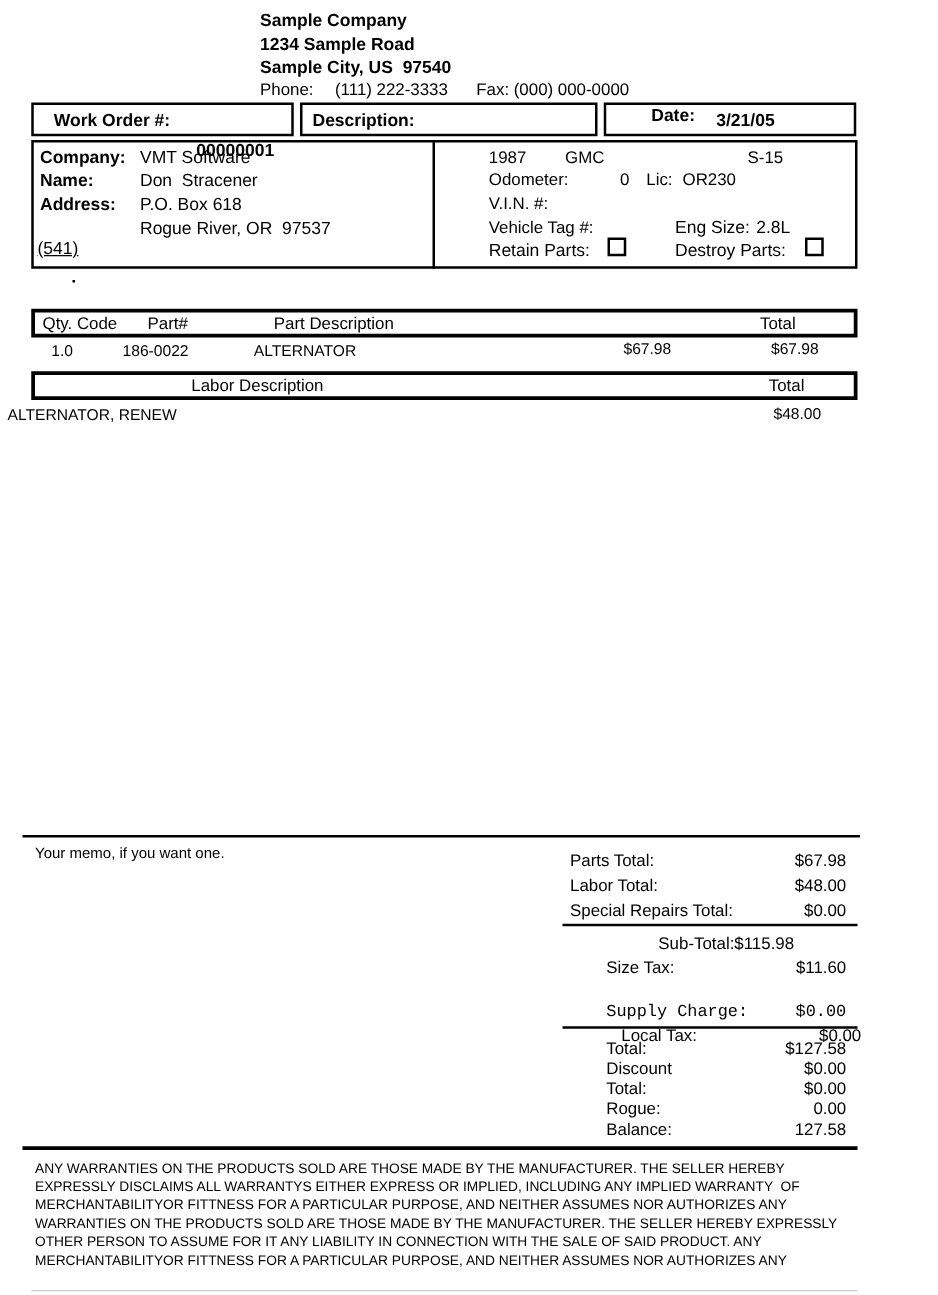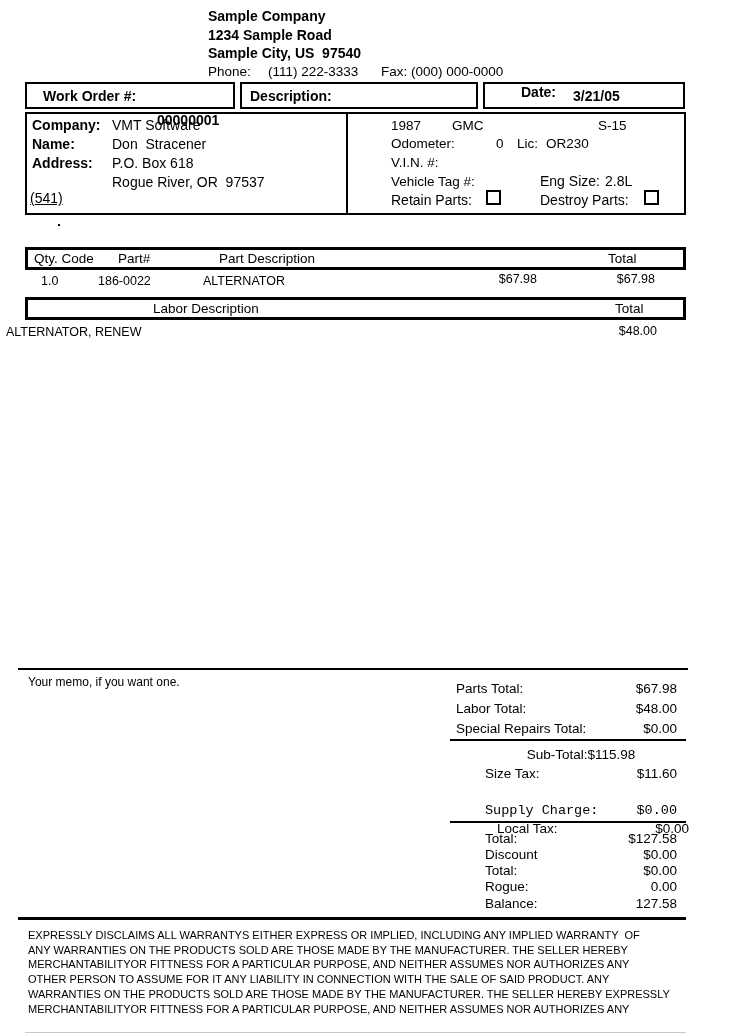--- a/index.html
+++ b/index.html
@@ -171,23 +171,23 @@
     </div>
     <div class="trow" style="left:485px;top:896px;width:192px;">
       <span data-bind="totals.group3.4.label">Balance:</span>
       <span data-bind="totals.group3.4.value">127.58</span>
     </div>
   </div>
 
   <div class="hline" style="left:18px;top:917px;width:668px;height:3px;"></div>
 
   <div class="disclaimer">
+    <div data-bind="disclaimer.lines.0">ANY WARRANTIES ON THE PRODUCTS SOLD ARE THOSE MADE BY THE MANUFACTURER. THE SELLER HEREBY</div>
     <div data-bind="disclaimer.lines.1">EXPRESSLY DISCLAIMS ALL WARRANTYS EITHER EXPRESS OR IMPLIED, INCLUDING ANY IMPLIED WARRANTY  OF</div>
-    <div data-bind="disclaimer.lines.0">ANY WARRANTIES ON THE PRODUCTS SOLD ARE THOSE MADE BY THE MANUFACTURER. THE SELLER HEREBY</div>
     <div data-bind="disclaimer.lines.2">MERCHANTABILITYOR FITTNESS FOR A PARTICULAR PURPOSE, AND NEITHER ASSUMES NOR AUTHORIZES ANY</div>
+    <div data-bind="disclaimer.lines.4">WARRANTIES ON THE PRODUCTS SOLD ARE THOSE MADE BY THE MANUFACTURER. THE SELLER HEREBY EXPRESSLY</div>
     <div data-bind="disclaimer.lines.3">OTHER PERSON TO ASSUME FOR IT ANY LIABILITY IN CONNECTION WITH THE SALE OF SAID PRODUCT. ANY</div>
-    <div data-bind="disclaimer.lines.4">WARRANTIES ON THE PRODUCTS SOLD ARE THOSE MADE BY THE MANUFACTURER. THE SELLER HEREBY EXPRESSLY</div>
     <div data-bind="disclaimer.lines.6">MERCHANTABILITYOR FITTNESS FOR A PARTICULAR PURPOSE, AND NEITHER ASSUMES NOR AUTHORIZES ANY</div>
   </div>
 
   <div class="grayline" style="left:25px;top:1032px;width:661px;height:1px;"></div>
 
 </div>
 
 </body></html>

